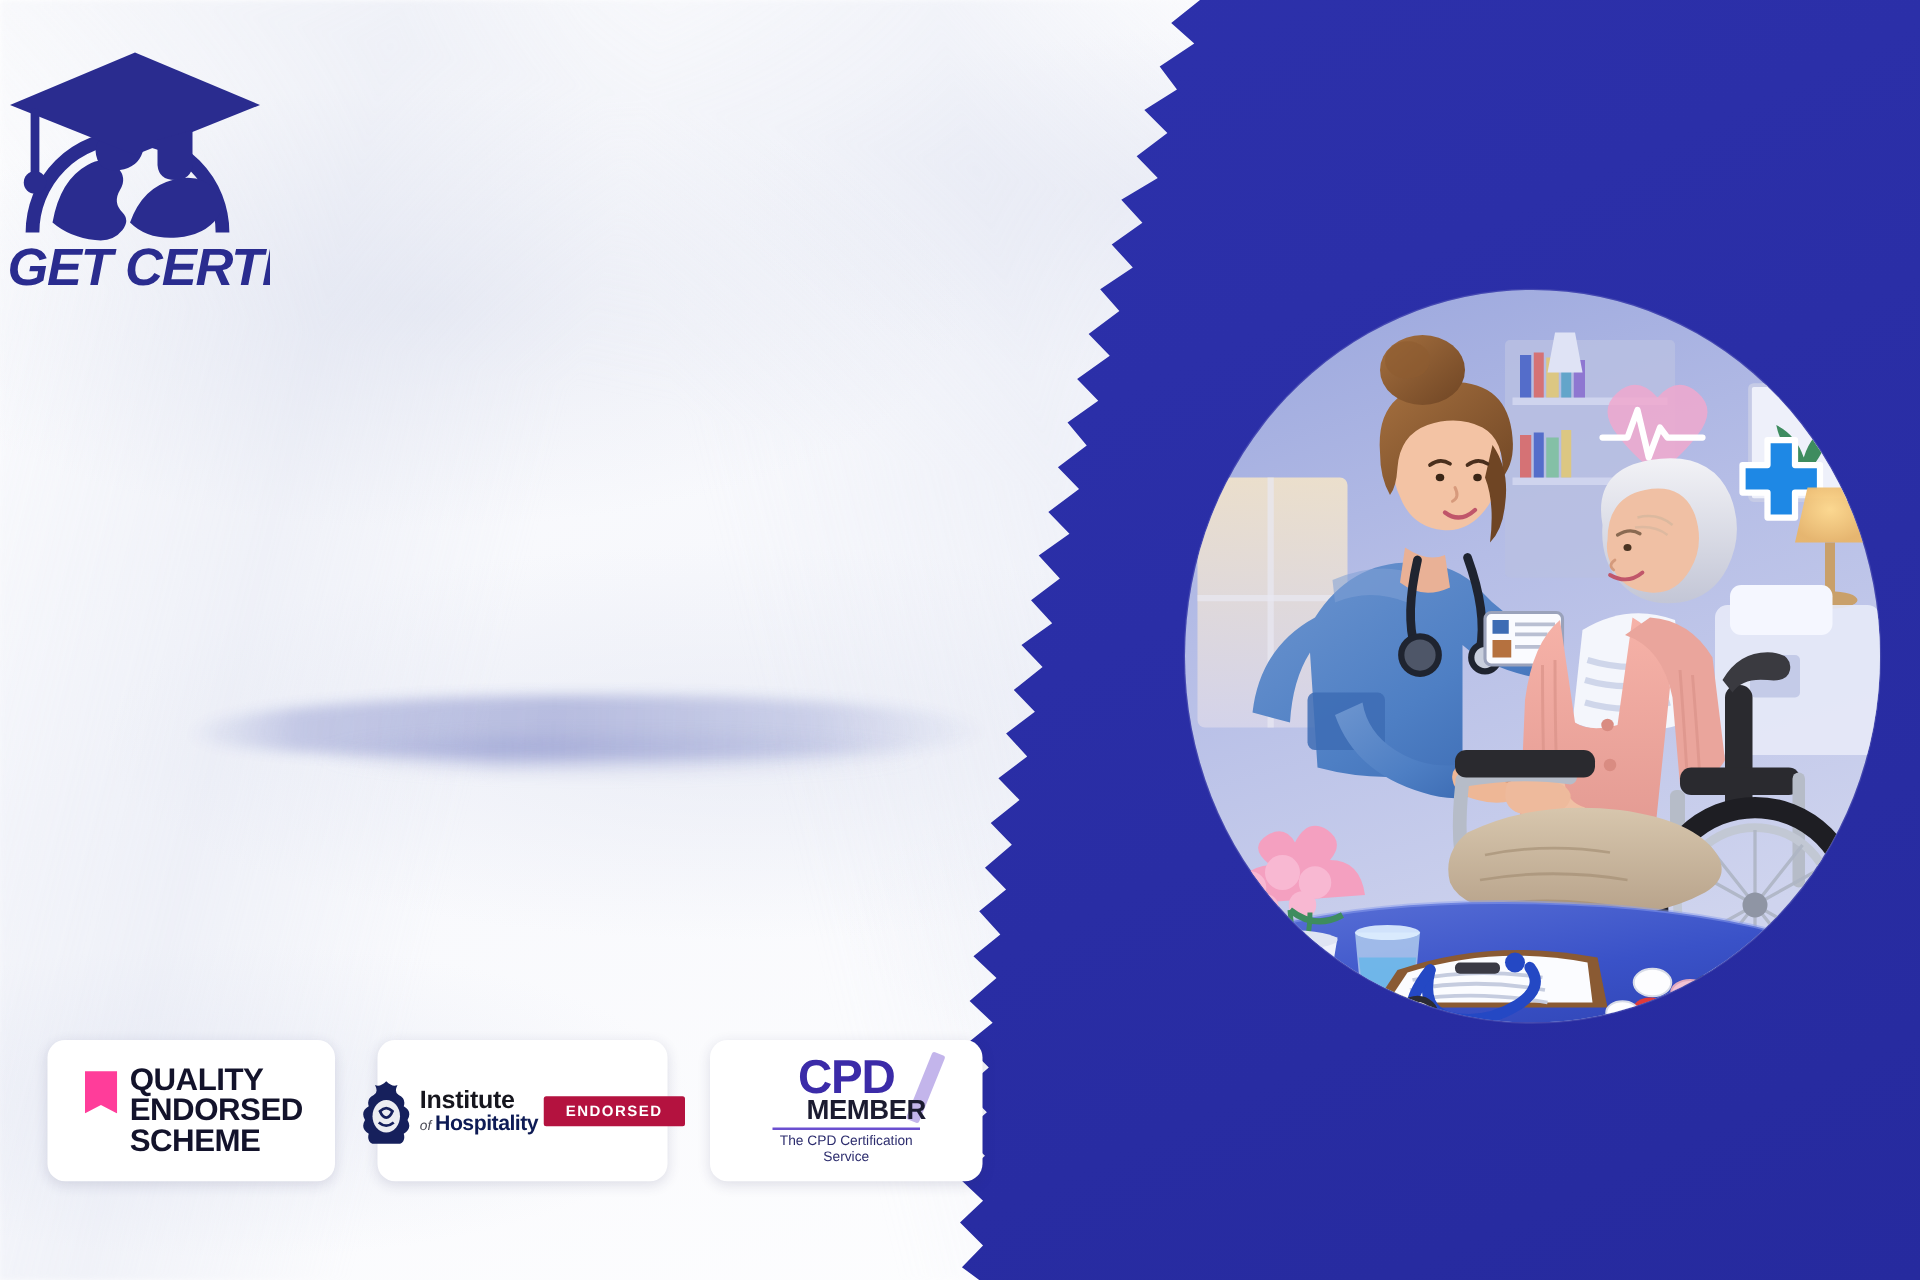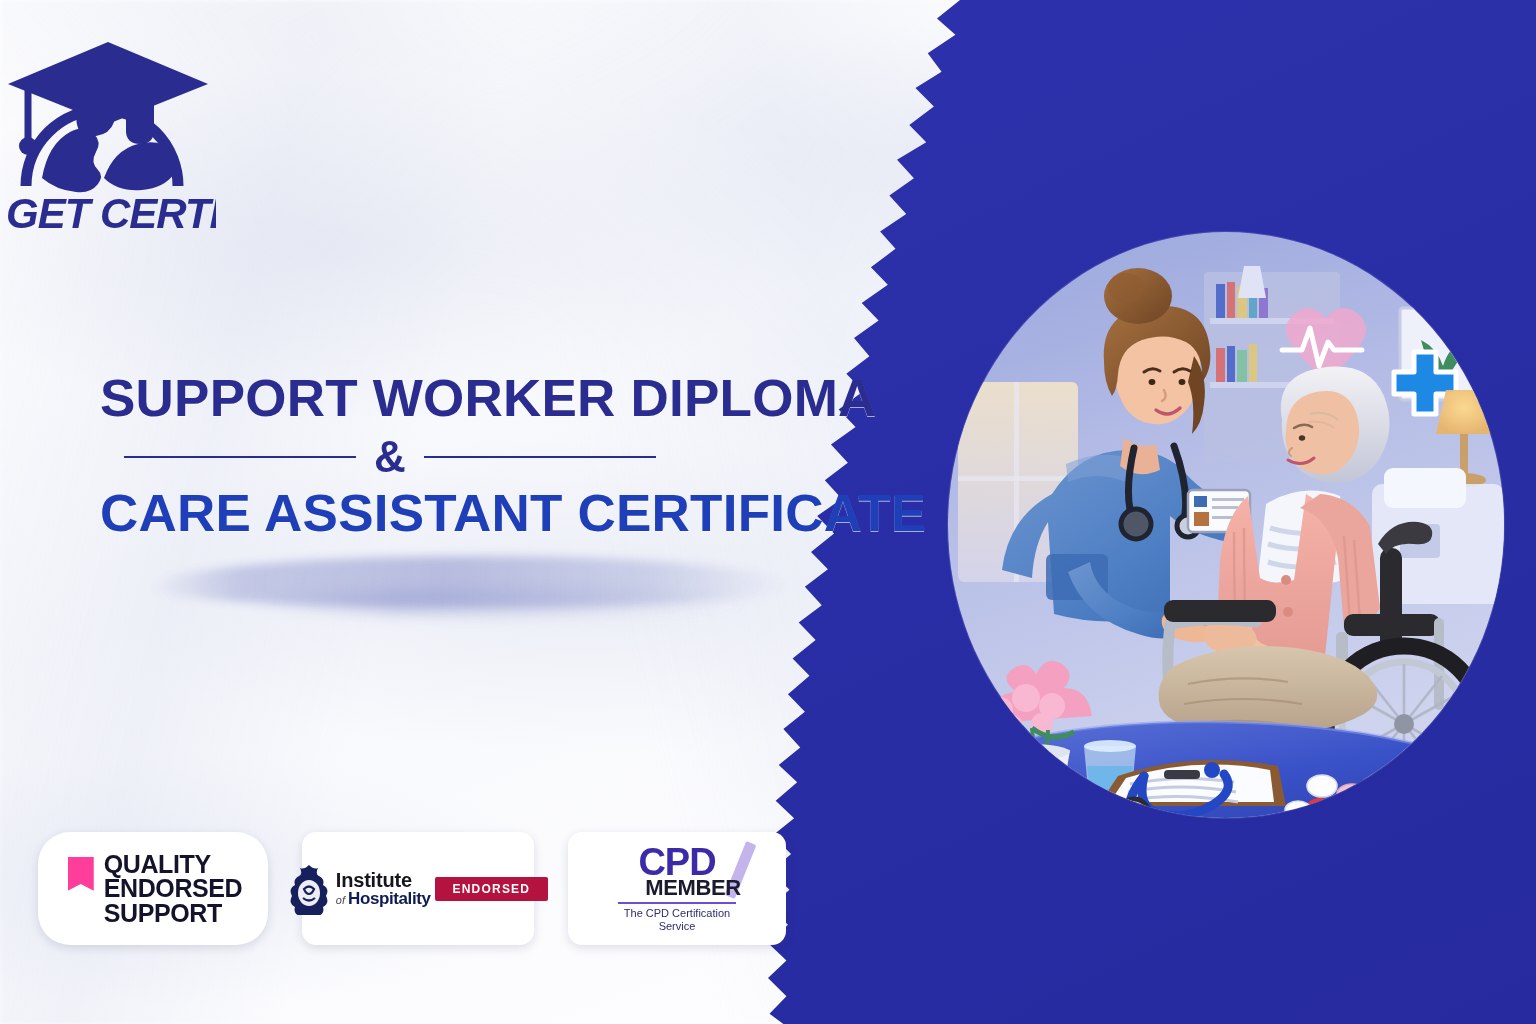--- a/index.html
+++ b/index.html
@@ -77,21 +77,21 @@
   .amp{ font-size:44px; font-weight:900; color:#2A2C8F; line-height:1; }
   .hl-2{ font-size:52px; line-height:1.02; font-weight:900; letter-spacing:.2px;
          color:#1F3FB8; white-space:nowrap;
          transform:scaleX(1.02); transform-origin:left center;
          text-shadow:0 1px 0 rgba(255,255,255,.6); }
 
   
   .badges{ position:absolute; left:38px; top:832px; display:flex; gap:34px; }
   .badge-card{ background:#fff; border-radius:14px; box-shadow:0 3px 10px rgba(40,44,90,.14);
                display:flex; align-items:center; justify-content:center; }
-  .badge-card.qls{ width:230px; height:113px;border-radius:32px; }
+  .badge-card.qls{ width:230px; height:113px; }
   .badge-card.ioh{ width:232px; height:113px; }
   .badge-card.cpd{ width:218px; height:113px;justify-content:center; }
 
   
   .qls-inner{ display:flex; align-items:flex-start; gap:10px; padding-left:4px; }
   .qls-ribbon{ width:26px; height:34px; background:#FF3D9A; margin-top:5px;
                clip-path:polygon(0 0,100% 0,100% 100%,50% 80%,0 100%); }
   .qls-txt{ font-size:25px; font-weight:900; line-height:.98; color:#13132B;
             letter-spacing:-.4px; }
   .qls-txt .l2,.qls-txt .l3{ display:block; }
@@ -152,39 +152,30 @@
         <path d="M104 14 L204 56 L104 96 L4 56 Z" fill="#2A2C8F"></path>
         <path d="M150 76 L150 104 q-1 12 -14 12 q-13 0 -14 -12 L122 84 Z" fill="#2A2C8F"></path>
 
         <path d="M24 62 L24 112" stroke="#2A2C8F" stroke-width="7" fill="none" stroke-linecap="round"></path>
         <circle cx="24" cy="118" r="9" fill="#2A2C8F"></circle>
       </g>
       <text x="2" y="200" font-family="Liberation Sans, sans-serif" font-size="42" font-weight="900" font-style="italic" fill="#2A2C8F" letter-spacing="-1">GET CERTIFY</text>
     </svg>
   </div>
 
-  <div class="headline">
-    <div class="hl-1">SUPPORT WORKER DIPLOMA</div>
-    <div class="amp-row">
-      <span class="rule left"></span>
-      <span class="amp">&amp;</span>
-      <span class="rule right"></span>
-    </div>
-    <div class="hl-2">CARE ASSISTANT CERTIFICATE</div>
-  </div>
 
   <div class="badges">
 
     <div class="badge-card qls">
       <div class="qls-inner">
         <span class="qls-ribbon"></span>
         <span class="qls-txt">
           <span>QUALITY</span>
           <span class="l2">ENDORSED</span>
-          <span class="l3">SUPPORT</span>
+          <span class="l3">SCHEME</span>
         </span>
       </div>
     </div>
 
     <div class="badge-card ioh">
       <div class="ioh-inner">
         <div class="ioh-top">
           <svg class="ioh-crest" viewBox="0 0 42 52">
             <path d="M21 2 q-5 5 -9 3 q3 6 -1 8 q-6 3 -4 9 q-7 4 -3 11 q-4 7 3 11 q-2 7 5 9 q4 6 9 6
                      q5 0 9 -6 q7 -2 5 -9 q7 -4 3 -11 q4 -7 -3 -11 q2 -6 -4 -9 q-4 -2 -1 -8 q-4 2 -9 -3 z" fill="#16205C"></path>

